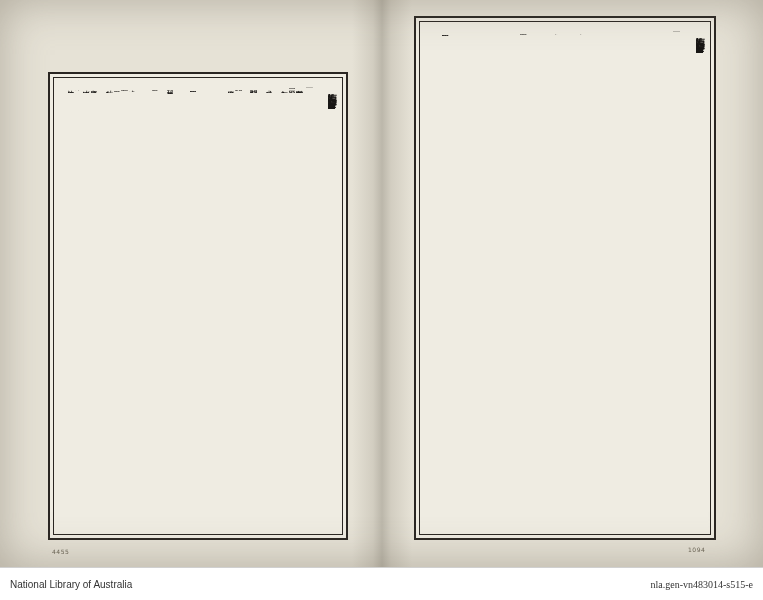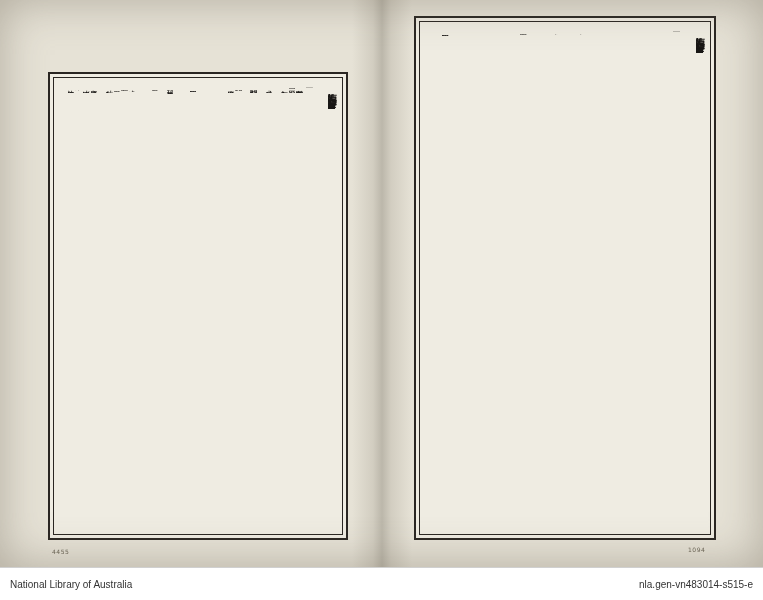--- a/index.html
+++ b/index.html
@@ -208,21 +208,21 @@
     padding: 0 10px;
   }
   #footer-bar .credit {
     font-size: 10px;
     color: #333333;
     font-family: "Liberation Sans", sans-serif;
   }
   #footer-bar .identifier {
     font-size: 10px;
     color: #333333;
-    font-family: Liberation Sans, sans-serif;
+    font-family: Liberation Serif, serif;
   }
 </style>
 </head>
 <body>
 
 <div id="viewer">
 
   <div id="scan">
     <div class="paper-left"></div>
     <div class="paper-right"></div>

